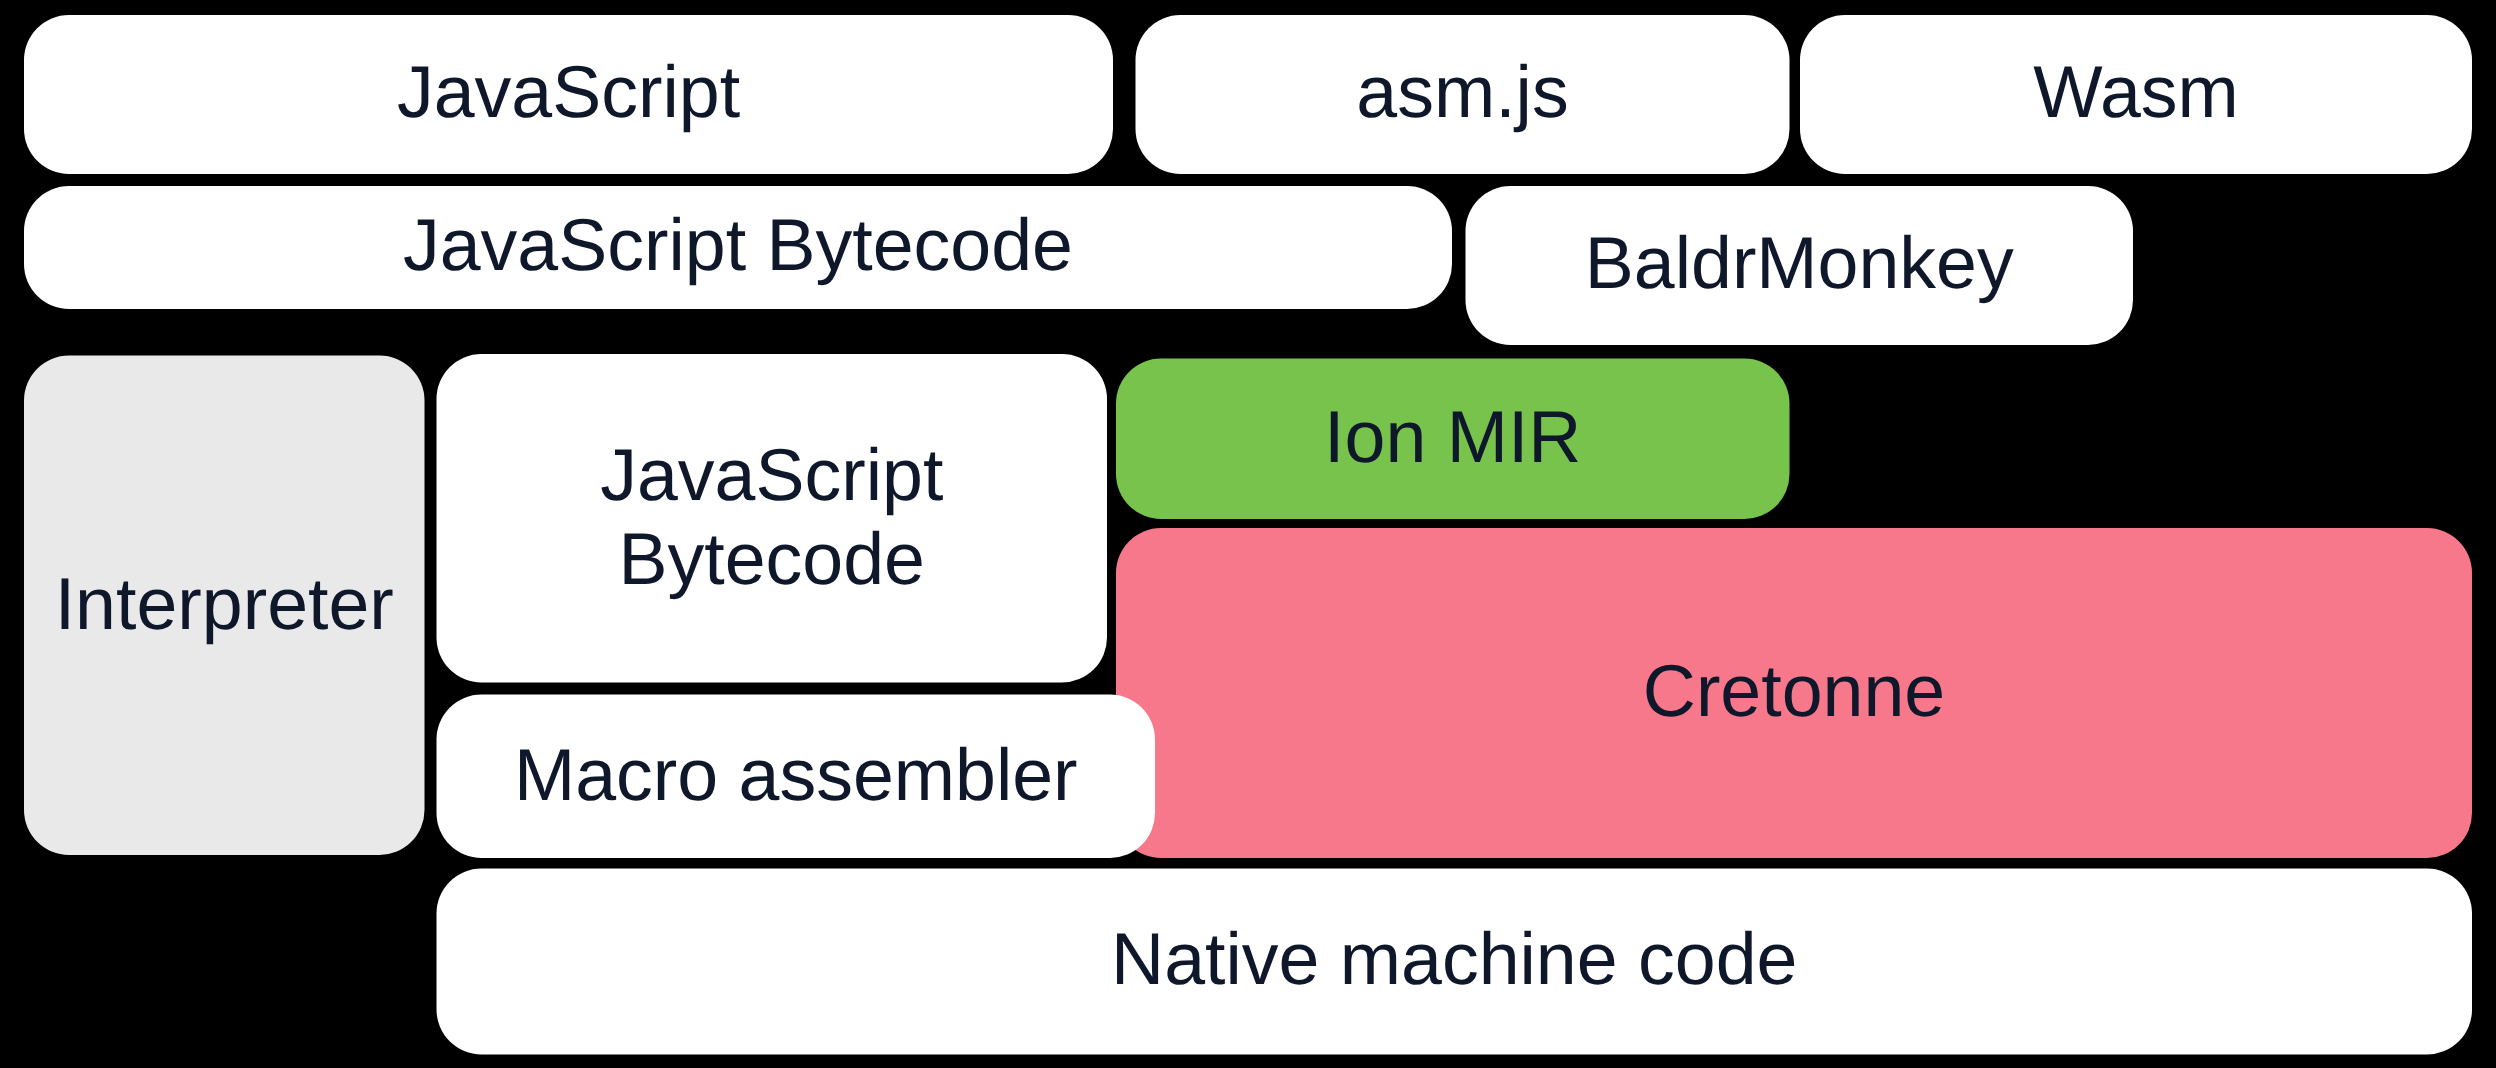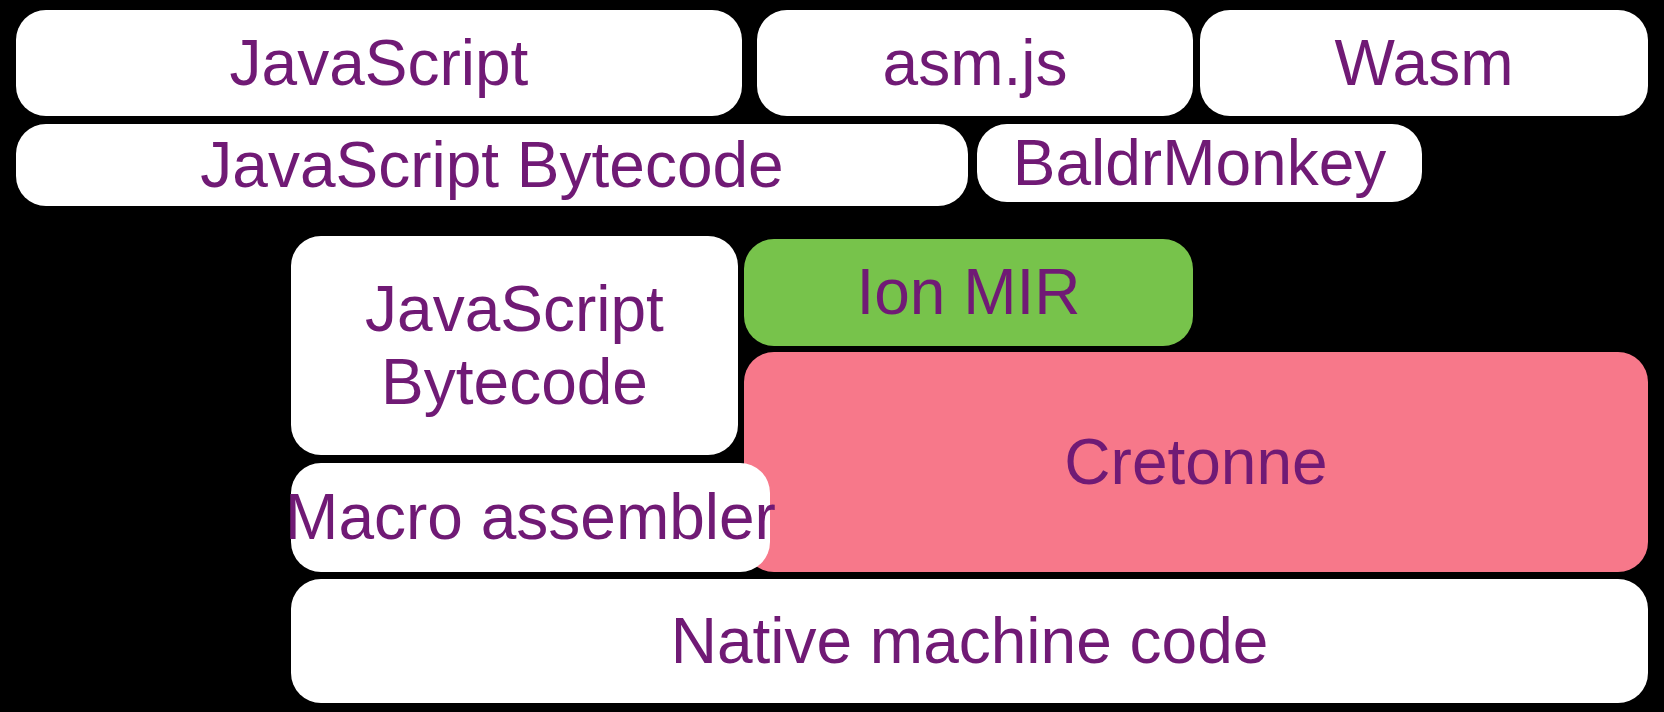--- a/index.html
+++ b/index.html
@@ -10,34 +10,34 @@
     font-family:"Liberation Sans", sans-serif;
     overflow:hidden;
   }
   .block{
     position:absolute;
     border-radius:30px;
     display:flex;
     flex-direction:column;
     align-items:center;
     justify-content:center;
-    font-size:64px;
+    font-size:49px;
     line-height:1.14;
-    color:#701a75;
+    color:#0f172a;
     text-align:center;
     box-sizing:border-box;
   }
   .block span{display:block;white-space:nowrap;}
   
   .b-javascript          {left:16px;   top:10px;  width:726px;  height:106px;}
   .b-asmjs               {left:757px;  top:10px;  width:436px;  height:106px;}
   .b-wasm                {left:1200px; top:10px;  width:448px;  height:106px;}
   
   .b-bytecode            {left:16px;   top:124px; width:952px;  height:82px;}
-  .b-baldrmonkey         {left:977px;  top:124px; width:445px;  height:78px;}
+  .b-baldrmonkey         {left:977px;  top:124px; width:445px;  height:106px;}
   
   .b-interpreter         {left:16px;   top:237px; width:267px;  height:333px;}
   .b-baseline            {left:291px;  top:236px; width:447px;  height:219px;}
   .b-ionmir              {left:744px;  top:239px; width:449px;  height:107px;}
   .b-cretonne            {left:744px;  top:352px; width:904px;  height:220px;}
   .b-macroassembler      {left:291px;  top:463px; width:479px;  height:109px;}
   
   .b-native              {left:291px;  top:579px; width:1357px; height:124px;}
 </style>
 </head>
@@ -58,20 +58,23 @@
   </div>
 
   <div class="block b-bytecode" style="background: rgb(255, 255, 255);">
     <span>JavaScript Bytecode</span>
   </div>
 
   <div class="block b-baldrmonkey" style="background: rgb(255, 255, 255);">
     <span>BaldrMonkey</span>
   </div>
 
+  <div class="block b-interpreter" style="background: rgb(233, 233, 233);">
+    <span>Interpreter</span>
+  </div>
 
   <div class="block b-baseline" style="background: rgb(255, 255, 255);">
     <span>JavaScript</span>
     <span>Bytecode</span>
   </div>
 
   <div class="block b-cretonne" style="background: rgb(247, 120, 138);">
     <span>Cretonne</span>
   </div>
 

